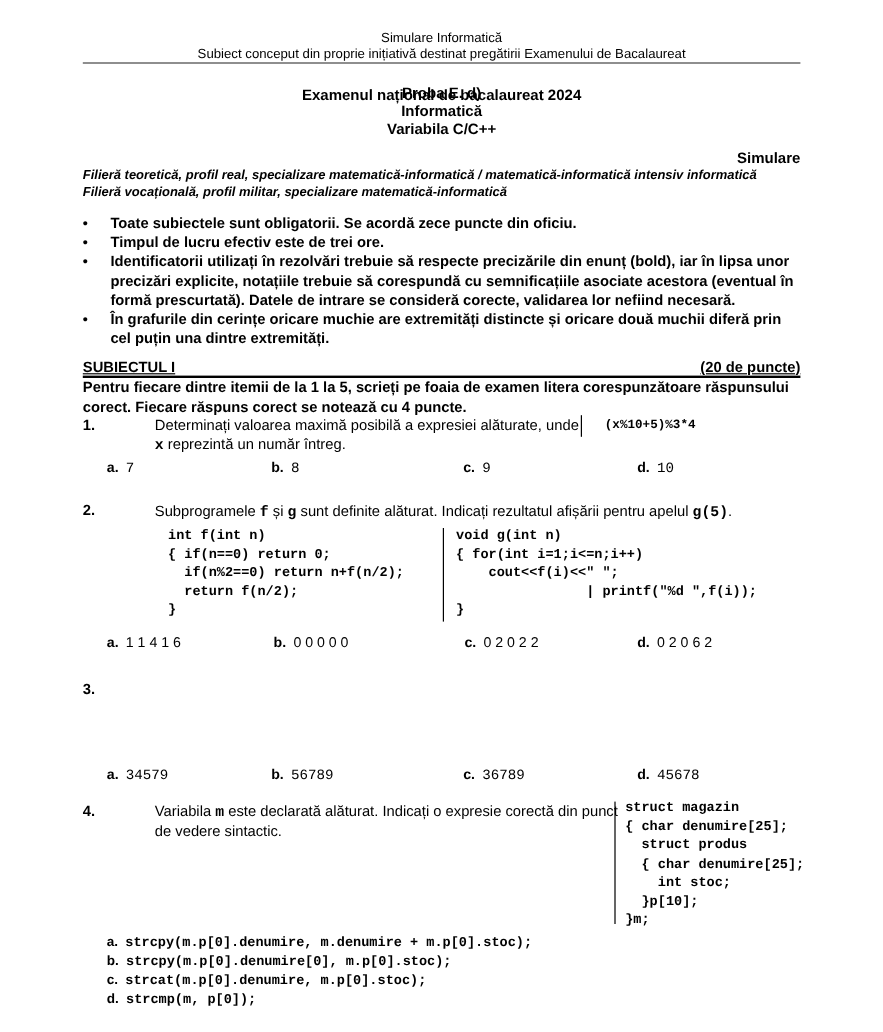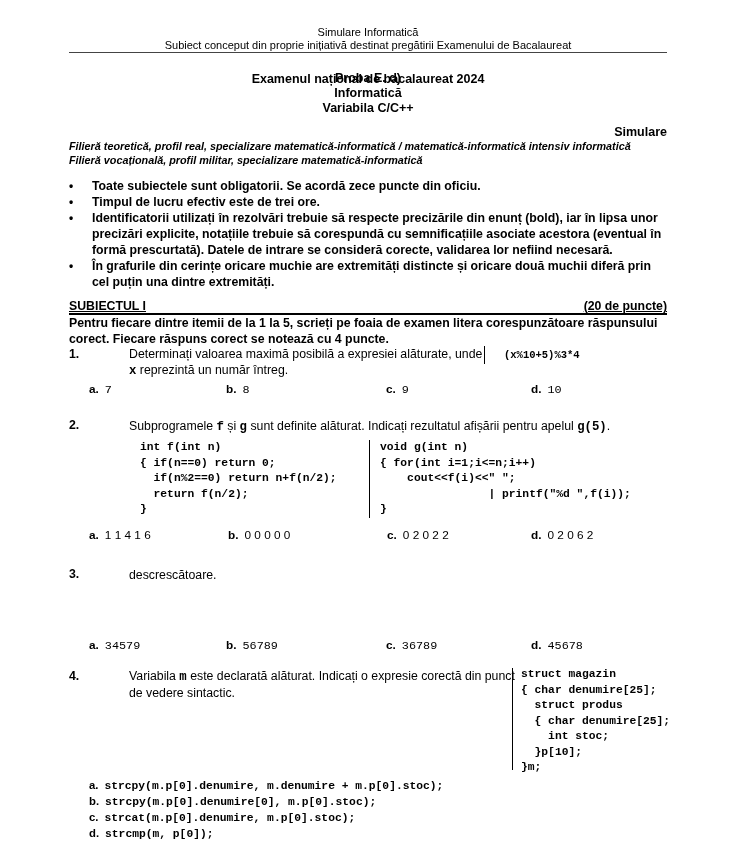--- a/index.html
+++ b/index.html
@@ -113,21 +113,20 @@
 }</div>
     <div class="opt" style="left:20px; top:528px"><b>a.</b><span>1 1 4 1 6</span></div>
     <div class="opt" style="left:159px; top:528px"><b>b.</b><span>0 0 0 0 0</span></div>
     <div class="opt" style="left:318px; top:528px"><b>c.</b><span>0 2 0 2 2</span></div>
     <div class="opt" style="left:462px; top:528px"><b>d.</b><span>0 2 0 6 2</span></div>
   </div>
 
   <div>
     <div class="qnum" style="top:567px">3.</div>
     <div class="qtext" style="top:566px; width:562px; line-height:19px; text-align:justify">
-      <div>descrescătoare.</div>
     </div>
     <div class="opt" style="left:20px; top:638px"><b>a.</b><span class="mono">34579</span></div>
     <div class="opt" style="left:157px; top:638px"><b>b.</b><span class="mono">56789</span></div>
     <div class="opt" style="left:317px; top:638px"><b>c.</b><span class="mono">36789</span></div>
     <div class="opt" style="left:462px; top:638px"><b>d.</b><span class="mono">45678</span></div>
   </div>
 
   <div>
     <div class="qnum" style="top:669px">4.</div>
     <div class="qtext" style="top:668px; width:400px">

